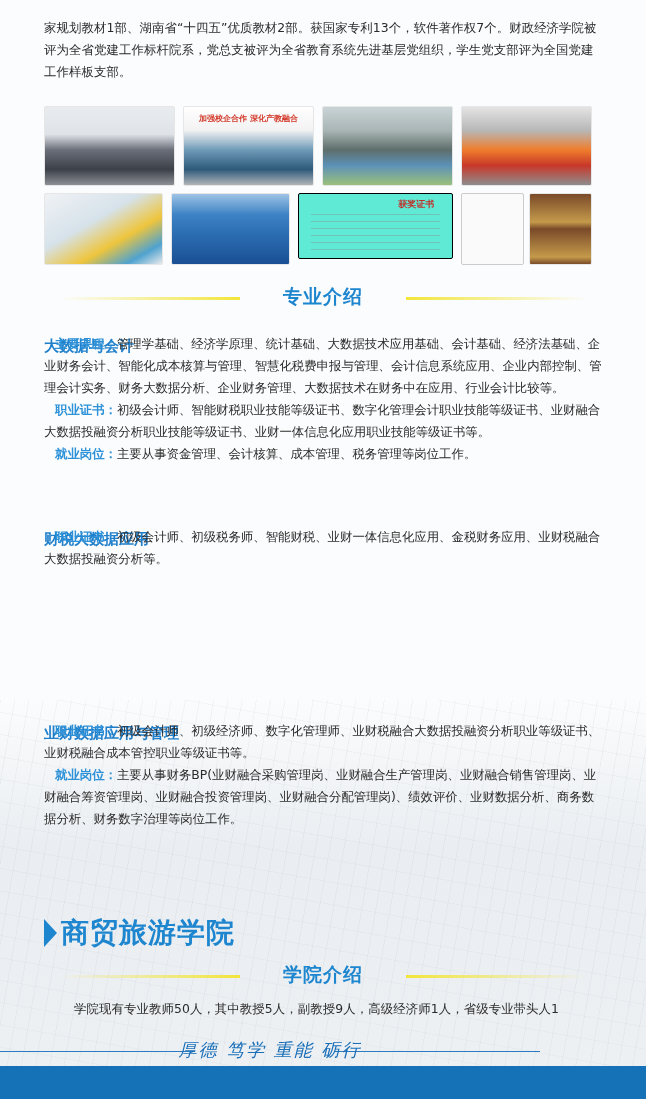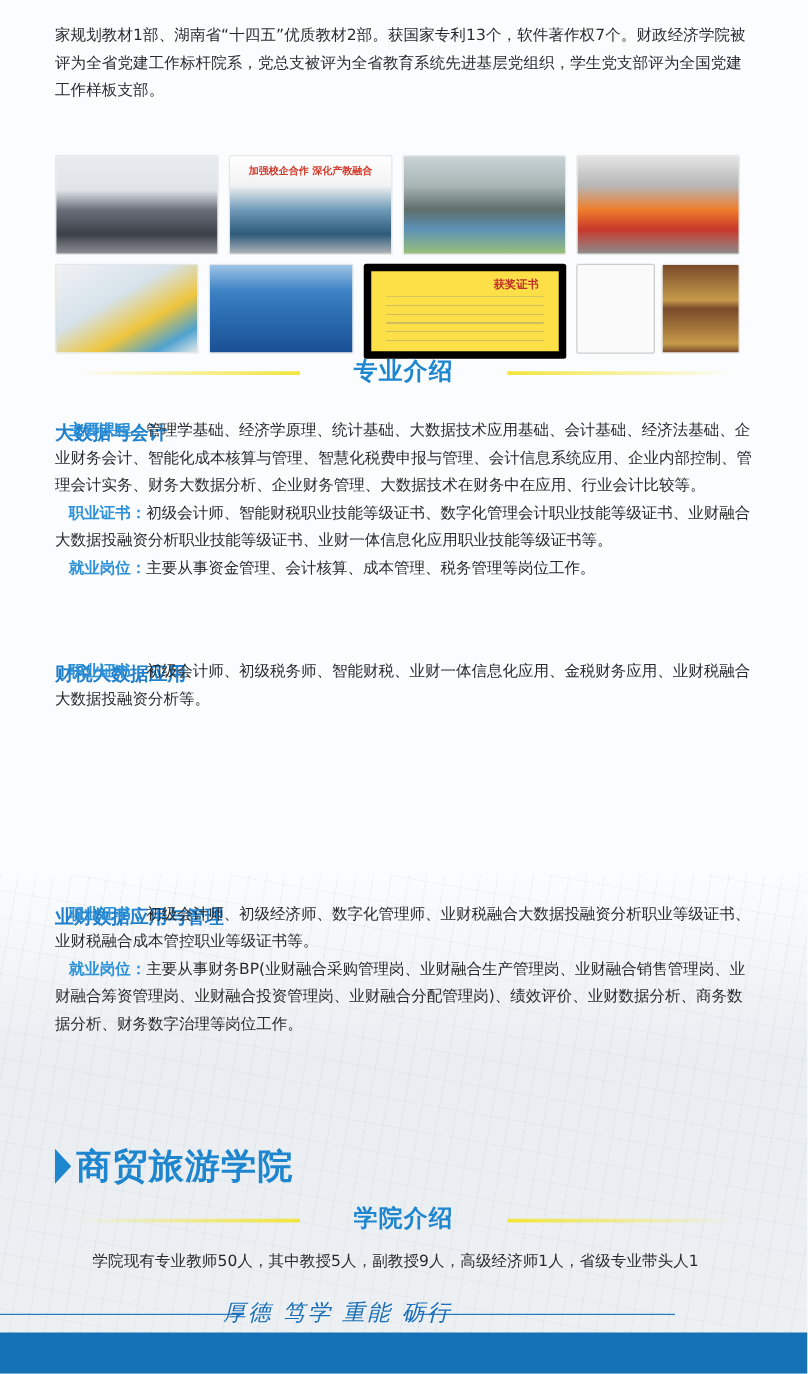--- a/index.html
+++ b/index.html
@@ -5,33 +5,33 @@
   html,body{margin:0;padding:0;}
   body{width:646px;height:1099px;position:relative;overflow:hidden;background:#fbfcfd;font-family:"DejaVu Sans","Liberation Sans",sans-serif;color:#222;}
   .bg-sketch{position:absolute;left:0;top:700px;width:646px;height:370px;
     background:
       repeating-linear-gradient(100deg, rgba(160,170,180,0.10) 0 1px, transparent 1px 14px),
       repeating-linear-gradient(10deg, rgba(160,170,180,0.08) 0 1px, transparent 1px 22px),
       linear-gradient(180deg, rgba(240,243,246,0) 0%, rgba(232,236,240,0.9) 40%, rgba(236,239,242,0.9) 100%);
   }
   .para{position:absolute;left:44px;width:560px;font-size:12.4px;line-height:22px;color:#2a2a2a;letter-spacing:0.1px;}
   .intro{top:17px;}
-  .gallery{position:absolute;left:44px;top:124px;width:548px;}
+  .gallery{position:absolute;left:44px;top:106px;width:548px;}
   .row{display:flex;gap:8px;margin-bottom:7px;}
   .ph{border-radius:2px;position:relative;overflow:hidden;border:1px solid #e6e6e6;}
   .r1 .ph{height:78px;width:131px;}
   .r2 .ph{height:70px;width:131px;}
   .p1{background:linear-gradient(180deg,#e9ecef 0%,#dfe3e8 35%,#6a6f7a 55%,#3c4048 80%,#8c8f96 100%);}
   .p2{background:linear-gradient(180deg,#ffffff 0%,#f2f2f2 30%,#6f9bb8 55%,#2e5a7b 80%,#b0b4b8 100%);}
   .p2 .cap{position:absolute;top:6px;left:0;width:100%;text-align:center;color:#d23a2a;font-size:8px;font-weight:bold;}
   .p3{background:linear-gradient(180deg,#c9d3d6 0%,#a9b6b5 30%,#5e6e6b 55%,#5c91b7 75%,#9ac07a 100%);}
   .p4{background:linear-gradient(180deg,#e4e4e4 0%,#b7b7b7 30%,#ef7d2c 55%,#c8382a 75%,#8d8d8d 100%);}
   .p5{background:linear-gradient(150deg,#f0f2f5 0%,#d6e2ea 40%,#eec53d 65%,#4fa2cf 85%,#e8eaec 100%);}
   .p6{background:linear-gradient(180deg,#9dc3e6 0%,#3c82c4 30%,#2a6bb0 60%,#1a4f94 100%);}
-  .p7{background:#fde047;border:6px solid #000000;height:64px!important;width:126px!important;padding-left:41px;}
+  .p7{background:#5eead4;border:1px solid #000000;height:64px!important;width:126px!important;padding-left:41px;}
   .p7 .cap{position:absolute;top:4px;width:100%;text-align:center;color:#c0302a;font-weight:bold;font-size:9px;}
   .p7 .lines{position:absolute;left:12px;right:12px;top:20px;height:36px;background:repeating-linear-gradient(180deg,#8a8a8a 0 1px,transparent 1px 7px);opacity:.4;}
   .p8wrap{display:flex;gap:5px;width:131px;}
   .p8{height:70px;width:66px;background:#fafafa;border:1px solid #ccc;}
   .p9{height:70px;width:58px;background:linear-gradient(180deg,#7a4a2a 0%,#c49a4a 40%,#7a4a2a 50%,#c49a4a 90%,#7a4a2a 100%);}
   .sec-title{position:absolute;left:0;width:646px;text-align:center;}
   .sec-title .line{position:absolute;top:50%;height:3px;}
   .sec-title .l{left:60px;width:180px;background:linear-gradient(90deg,rgba(255,240,90,0) 0%,#f2e53a 100%);}
   .sec-title .r{right:60px;width:180px;background:linear-gradient(90deg,#f2e53a 0%,rgba(255,240,90,0) 100%);}
   .sec-title span.t{color:#1e86cf;font-weight:bold;font-size:19px;letter-spacing:1px;position:relative;}

